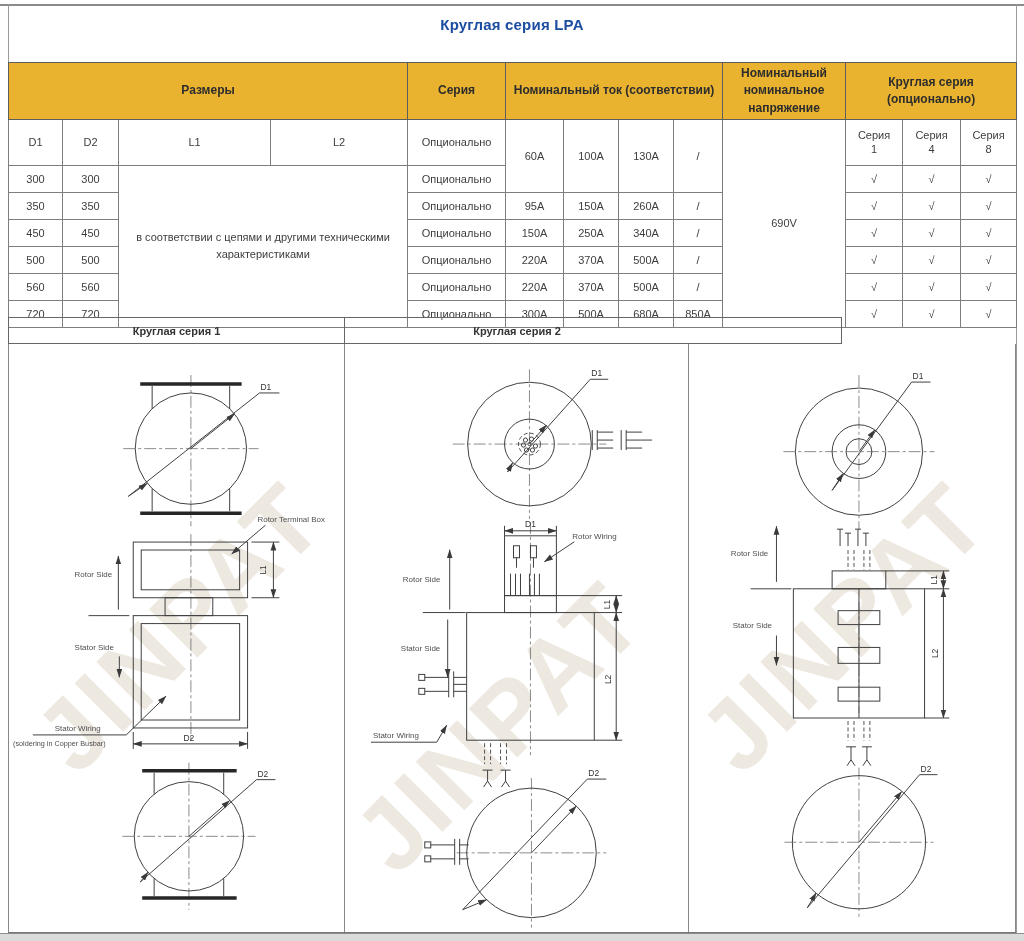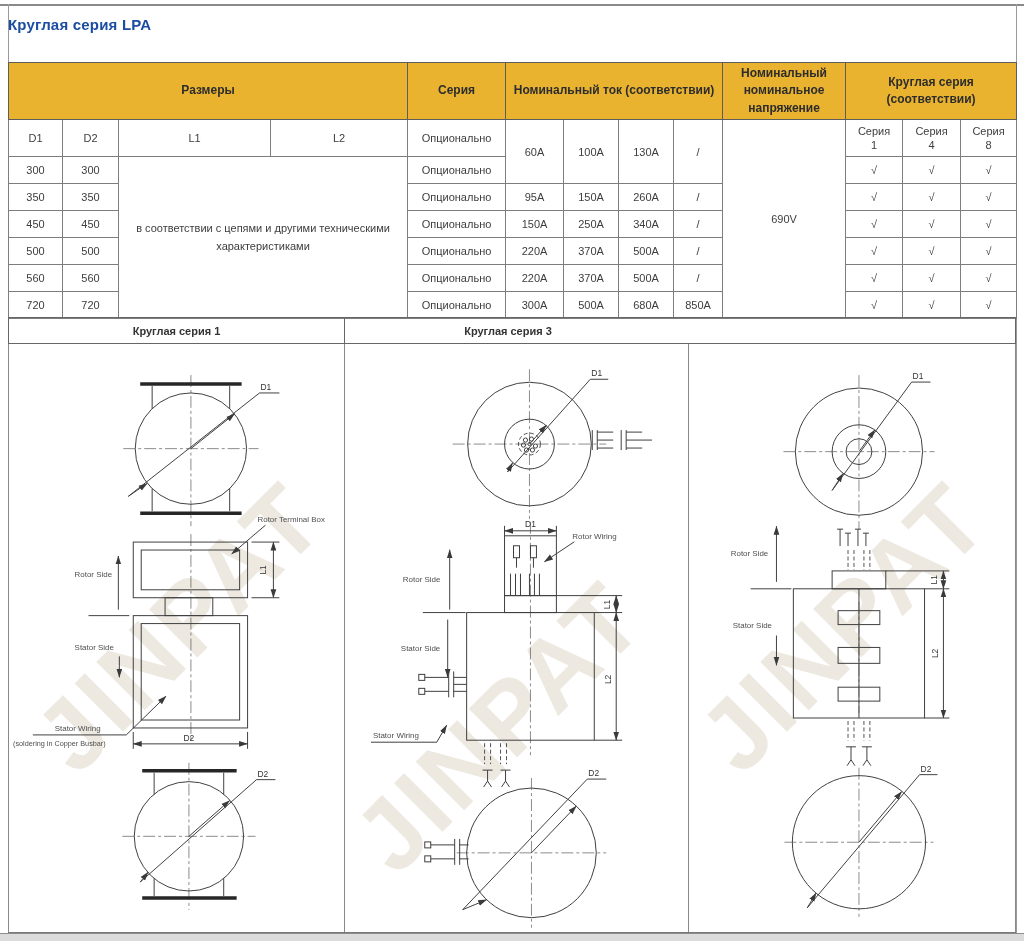--- a/index.html
+++ b/index.html
@@ -1,33 +1,33 @@
 <!DOCTYPE html>
 <html><head>
 <meta charset="utf-8">
 <style>
   html,body{margin:0;padding:0}
   body{width:1024px;height:941px;position:relative;background:#fff;overflow:hidden;
        font-family:"Liberation Sans",sans-serif;color:#3d3d3d}
   .topline{position:absolute;left:0;top:4px;width:1024px;border-top:2px solid #8a8a8a}
   .frame{position:absolute;left:8px;top:4px;width:1007px;height:929px;
          border-left:1px solid #9a9a9a;border-right:1px solid #9a9a9a;pointer-events:none}
-  .title{position:absolute;left:8px;top:16px;width:1008px;text-align:left;
+  .title{position:absolute;left:8px;top:16px;width:1008px;text-align:center;
          font-size:15px;font-weight:bold;color:#1C4DA1;letter-spacing:.2px}
   table.spec{position:absolute;left:8px;top:62px;width:1008px;border-collapse:collapse;table-layout:fixed}
   .spec th,.spec td{border:1px solid #7d7d7d;text-align:center;vertical-align:middle;
         font-size:11px;color:#3d3d3d;padding:0;overflow:hidden}
   .spec tr.hdr th{background:#E9B32F;font-size:12px;font-weight:bold;color:#2d2d2d;
         border-color:#5d5d5d;height:56px;line-height:1.45;padding:0 4px}
   .spec tr.sub{height:37px}
   .spec tr.data{height:27px}
-  .narrow{width:38px;margin:0 auto;line-height:1.3}
+  .narrow{width:38px;margin:8px auto;line-height:1.3}
   .note{line-height:1.6}
   .check{font-size:10px;color:#5a5a5a}
-  .panel-titles{position:absolute;left:8px;top:317px;width:1008px;height:27px;display:flex;
+  .panel-titles{position:absolute;left:8px;top:317px;width:834px;height:27px;display:flex;
         box-sizing:border-box;border:1px solid #666}
   .panel-titles .pt{display:flex;align-items:center;justify-content:center;font-size:11px;
         font-weight:bold;color:#333;box-sizing:border-box;border-right:1px solid #666}
   .pt:last-child{border-right:none}
   .panels{position:absolute;left:8px;top:344px;width:1008px;height:589px;display:flex;
         box-sizing:border-box;border-left:1px solid #888;border-right:1px solid #888;
         border-bottom:1px solid #777;background:#fff}
   .panel{position:relative;box-sizing:border-box;border-right:1px solid #888}
   .panel:last-child{border-right:none}
   .panel svg{display:block}
@@ -66,21 +66,21 @@
       <col style="width:57px">
       <col style="width:58px">
       <col style="width:56px">
   </colgroup>
   <tbody>
   <tr class="hdr">
     <th colspan="4">Размеры</th>
     <th>Серия</th>
     <th colspan="4">Номинальный ток (соответствии)</th>
     <th>Номинальный номинальное напряжение</th>
-    <th colspan="3">Круглая серия (соответствии)</th>
+    <th colspan="3">Круглая серия (опционально)</th>
   </tr>
   <tr class="sub">
     <td>D1</td>
     <td>D2</td>
     <td>L1</td>
     <td>L2</td>
     <td>Опционально</td>
     <td rowspan="2">60A</td>
     <td rowspan="2">100A</td>
     <td rowspan="2">130A</td>
@@ -163,21 +163,21 @@
     <td>850A</td>
     <td class="check">√</td>
     <td class="check">√</td>
     <td class="check">√</td>
   </tr>
   </tbody>
 </table>
 
 <div class="panel-titles">
   <div class="pt" style="width:336px">Круглая серия 1</div>
-  <div class="pt" style="width:326px">Круглая серия 3</div>
+  <div class="pt" style="width:344px">Круглая серия 2</div>
 </div>
 
 <div class="panels">
 
   <div class="panel" style="width:336px">
     <svg width="335" height="587" viewBox="0 0 337 588">
       <defs>
         <marker id="ar1" viewBox="0 0 10 10" refX="9.5" refY="5" markerWidth="9" markerHeight="9" orient="auto-start-reverse" markerUnits="userSpaceOnUse">
           <path d="M0,1.8 L10,5 L0,8.2 Z" fill="#3a3a3a"></path>
           </marker>

